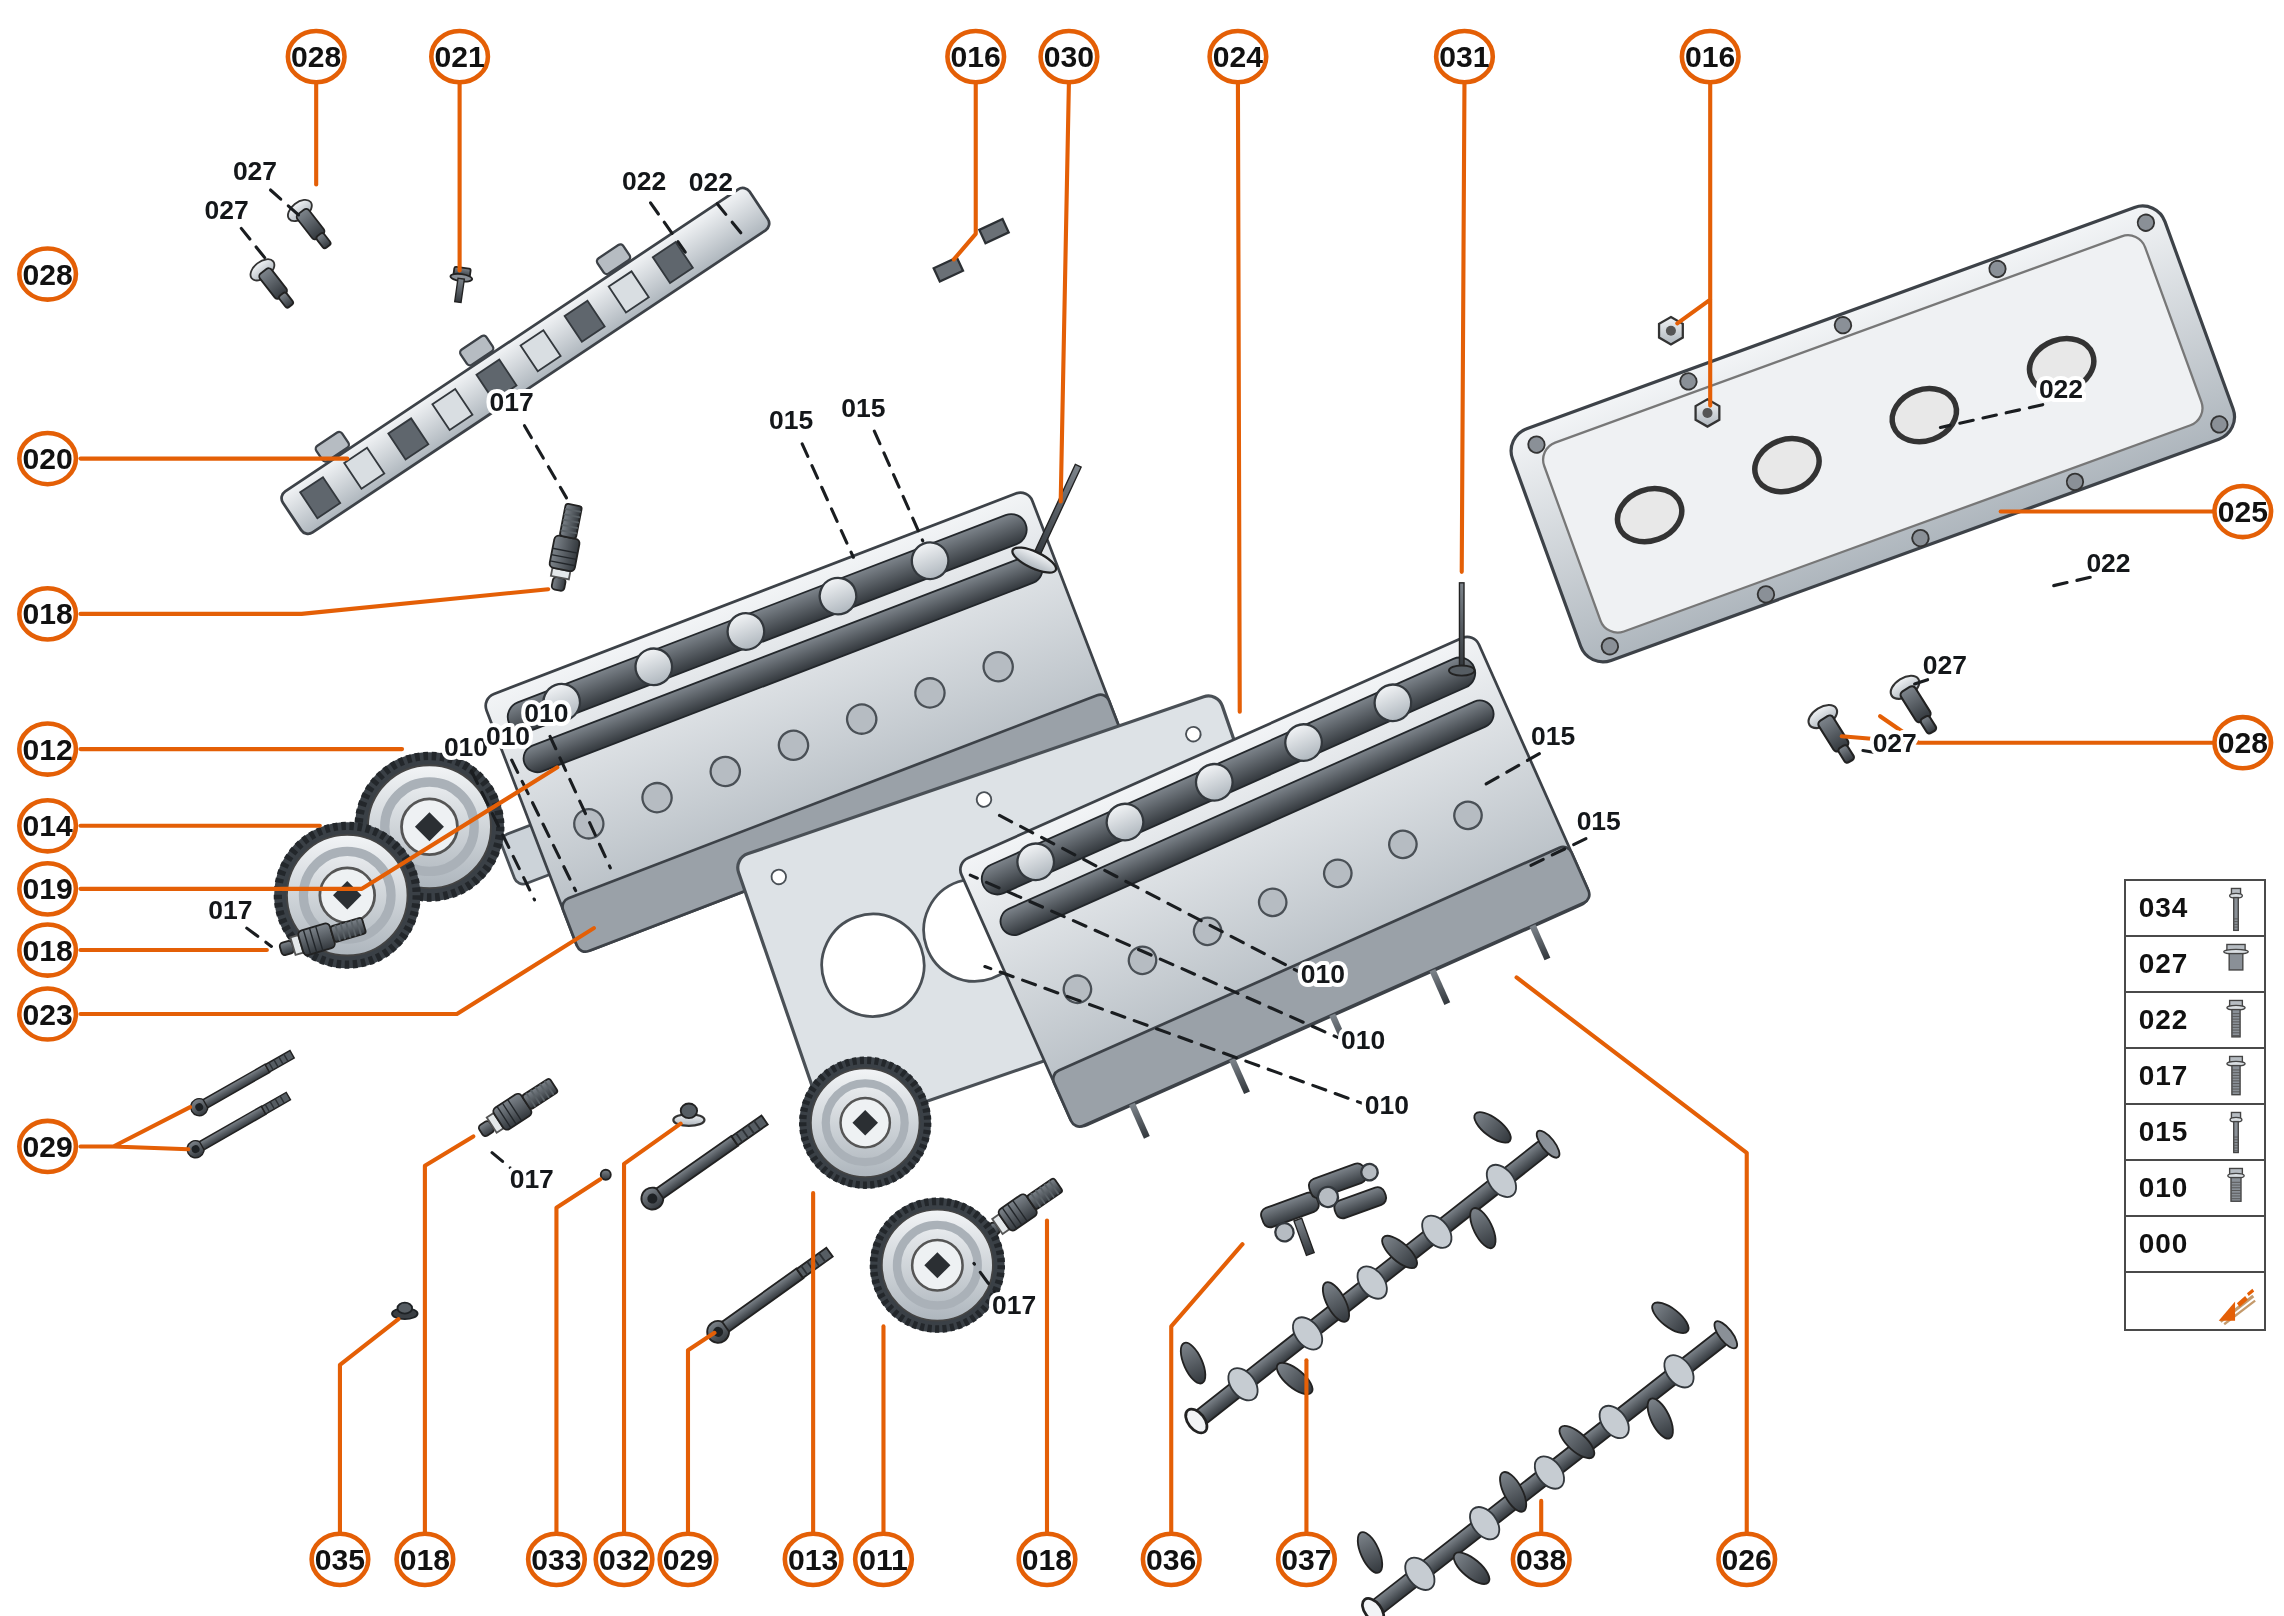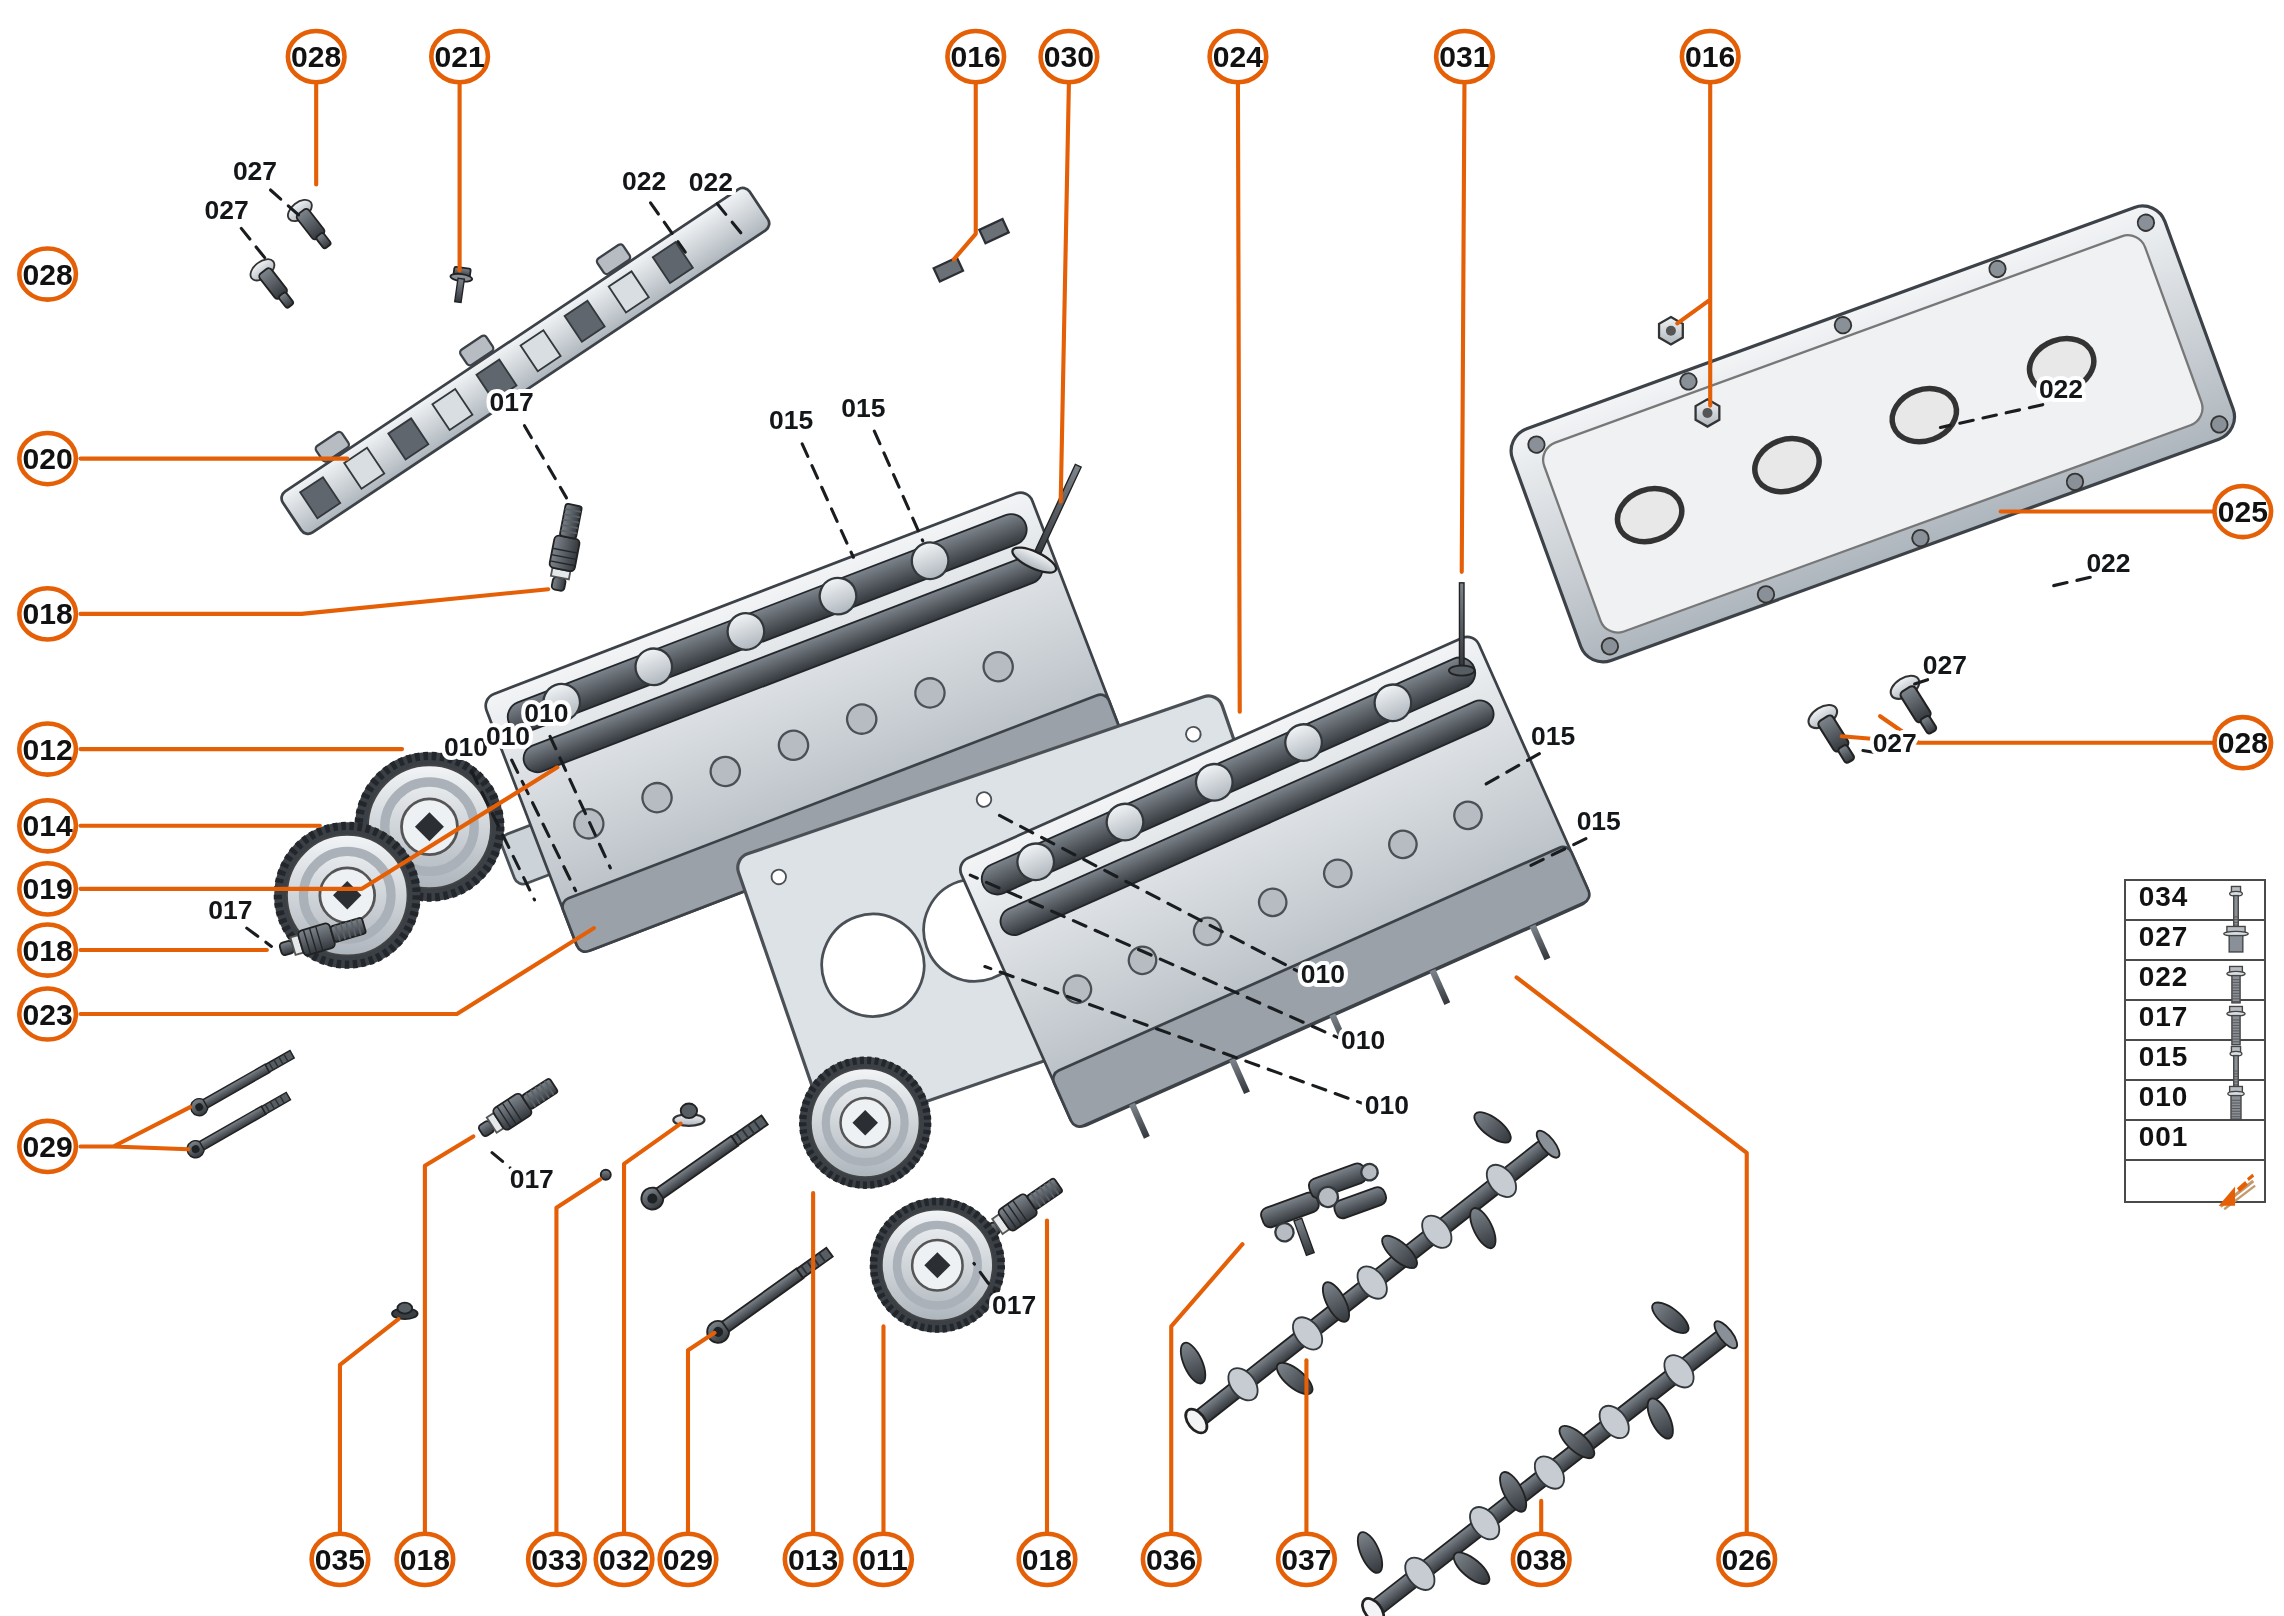--- a/index.html
+++ b/index.html
@@ -7,22 +7,22 @@
        font-family:"Liberation Sans",sans-serif;}
   #stage{position:absolute;inset:0;}
   svg text{user-select:none;}
   .plabel{font:700 29px "Liberation Sans",sans-serif;fill:#14171a;text-anchor:middle;
           paint-order:stroke;stroke:#ffffff;stroke-width:9px;stroke-linejoin:round;}
   .callout ellipse{fill:#ffffff;stroke-width:5px;}
   .callout text{font:700 33px "Liberation Sans",sans-serif;fill:#111;text-anchor:middle;}
   .leader{fill:none;stroke-width:4.5px;stroke-linecap:round;stroke-linejoin:round;}
   .dash{fill:none;stroke:#1a1d20;stroke-width:3.4px;stroke-dasharray:15 11;stroke-linecap:round;}
   #legend{position:absolute;left:2124px;top:879px;width:142px;border:2.7px solid #4a4a4a;background:#fff;box-sizing:border-box;}
-  .lrow{height:40px;box-sizing:border-box;border-bottom:2.7px solid #4a4a4a;display:flex;
-        justify-content:space-between;padding:0 7.3px 0 12.8px;}
+  .lrow{height:56px;box-sizing:border-box;border-bottom:2.7px solid #4a4a4a;display:flex;
+        align-items:center;justify-content:space-between;padding:0 7.3px 0 12.8px;}
   .lrow:last-child{border-bottom:none;}
   .lnum{font:700 28px "Liberation Sans",sans-serif;color:#111;letter-spacing:0.9px;}
   .licon{width:42px;height:51px;display:flex;align-items:center;justify-content:center;}
 </style>
 </head>
 <body>
 
 <div id="stage">
 <svg id="diagram" width="2284" height="1616" viewBox="0 0 2500 1769" xmlns="http://www.w3.org/2000/svg">
   <defs>
@@ -556,21 +556,21 @@
             <line x1="17.5" y1="24.2" x2="28.5" y2="24.2" stroke="#555" stroke-width="1"></line>
             <line x1="17.5" y1="27.2" x2="28.5" y2="27.2" stroke="#555" stroke-width="1"></line>
             <line x1="17.5" y1="30.2" x2="28.5" y2="30.2" stroke="#555" stroke-width="1"></line>
             <line x1="17.5" y1="33.2" x2="28.5" y2="33.2" stroke="#555" stroke-width="1"></line>
             <line x1="17.5" y1="36.2" x2="28.5" y2="36.2" stroke="#555" stroke-width="1"></line>
             <line x1="17.5" y1="39.2" x2="28.5" y2="39.2" stroke="#555" stroke-width="1"></line>
           </svg>
         </span>
       </div>
       <div class="lrow">
-        <span class="lnum">001</span>
+        <span class="lnum">000</span>
         <span class="licon"></span>
       </div>
       <div class="lrow">
         <span class="lnum"></span>
         <span class="licon">
           <svg width="42" height="51" viewBox="0 0 46 56">
             <path d="M6,50 L42,22" stroke="#C49A6C" stroke-width="3.5" fill="none"></path>
             <path d="M10,53 L44,27" stroke="#C49A6C" stroke-width="2.5" fill="none"></path>
             <polygon points="4,49 22,28 22,49" fill="#E45F06"></polygon>
             <polygon points="24,30 33,22 36,26 27,34" fill="#E45F06"></polygon>

